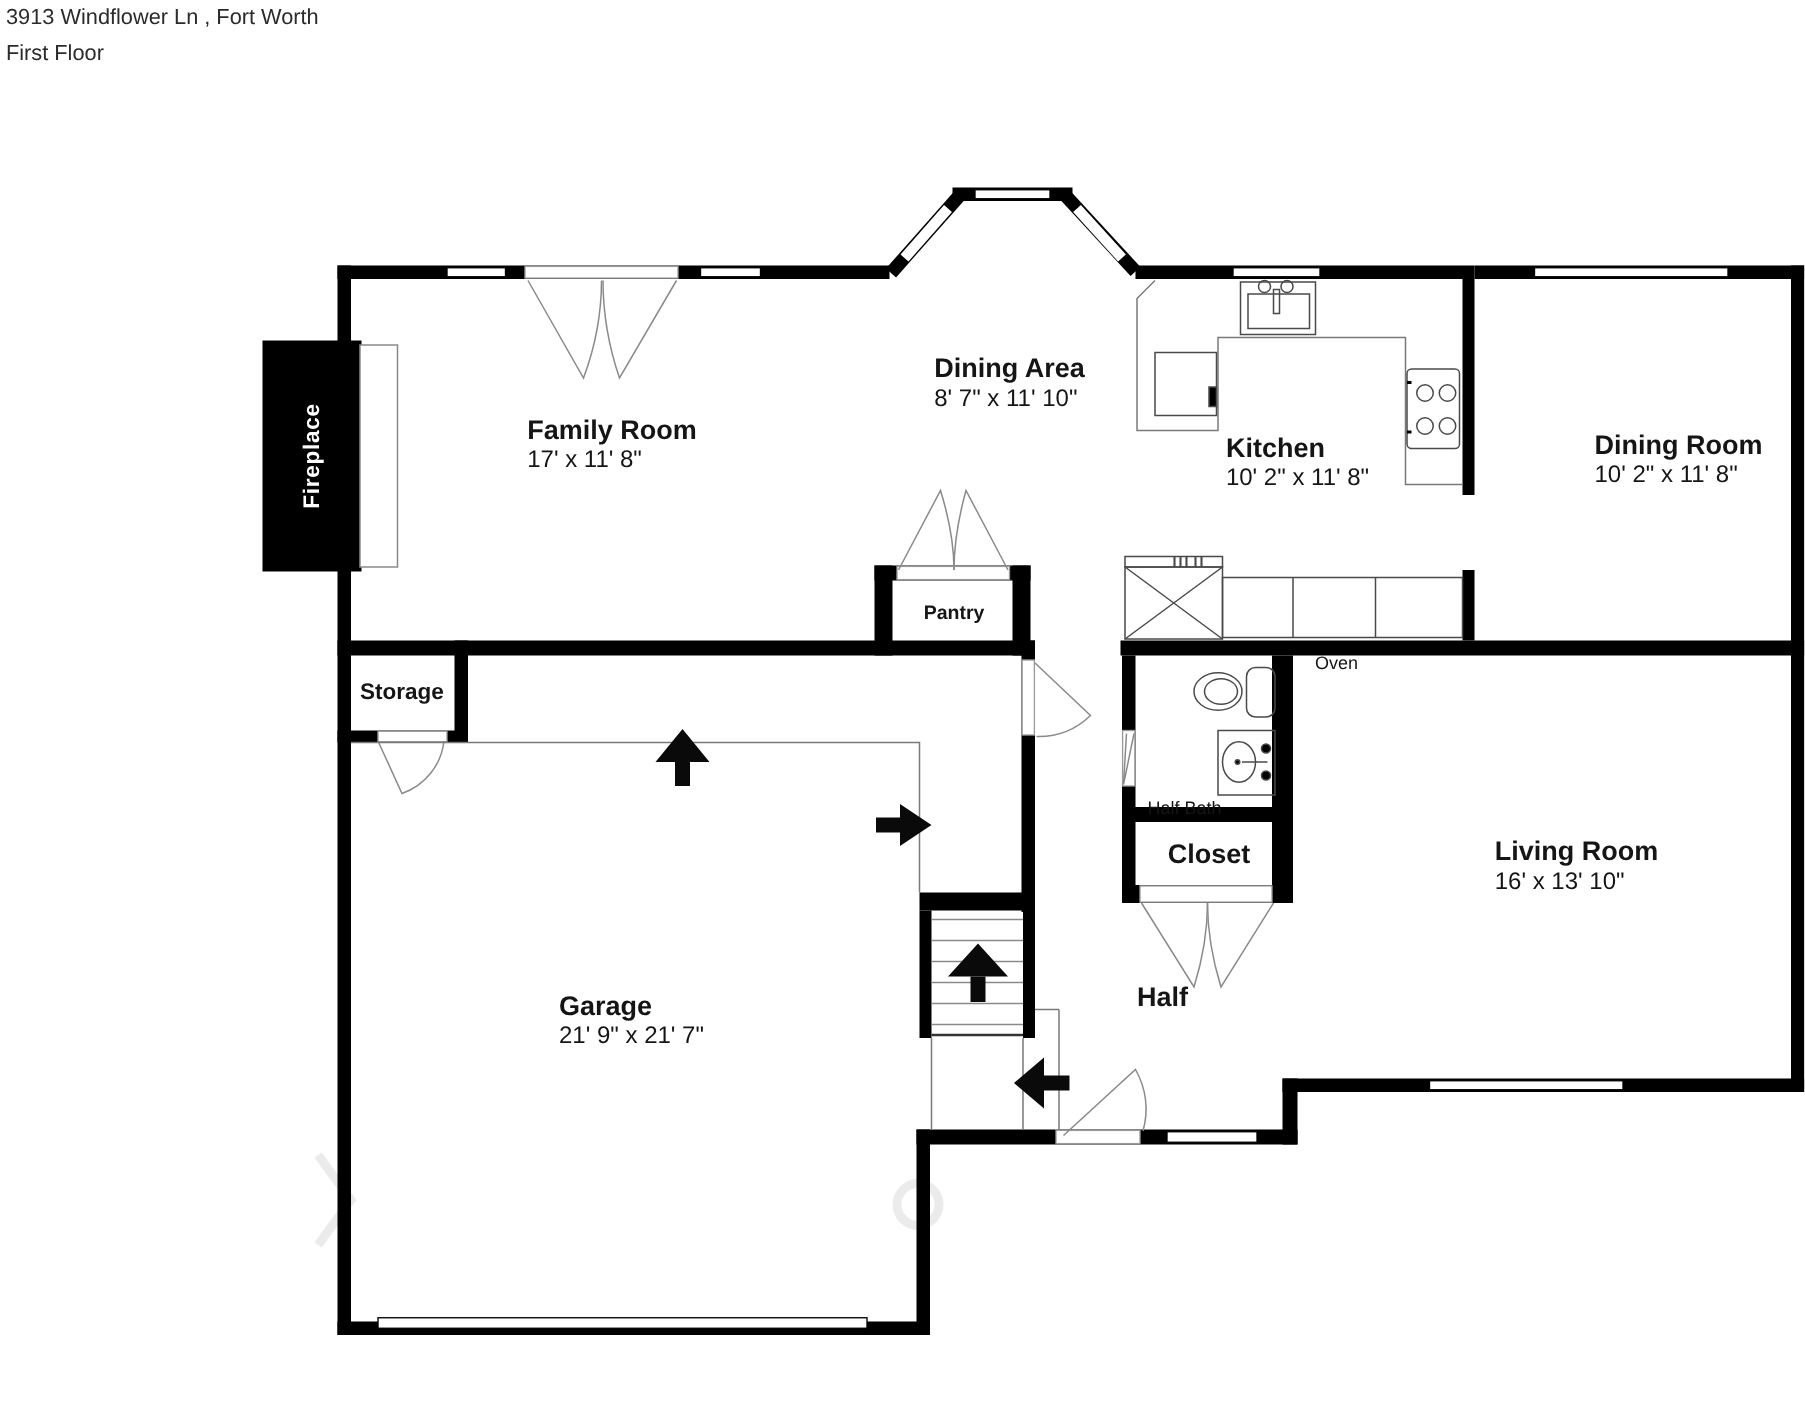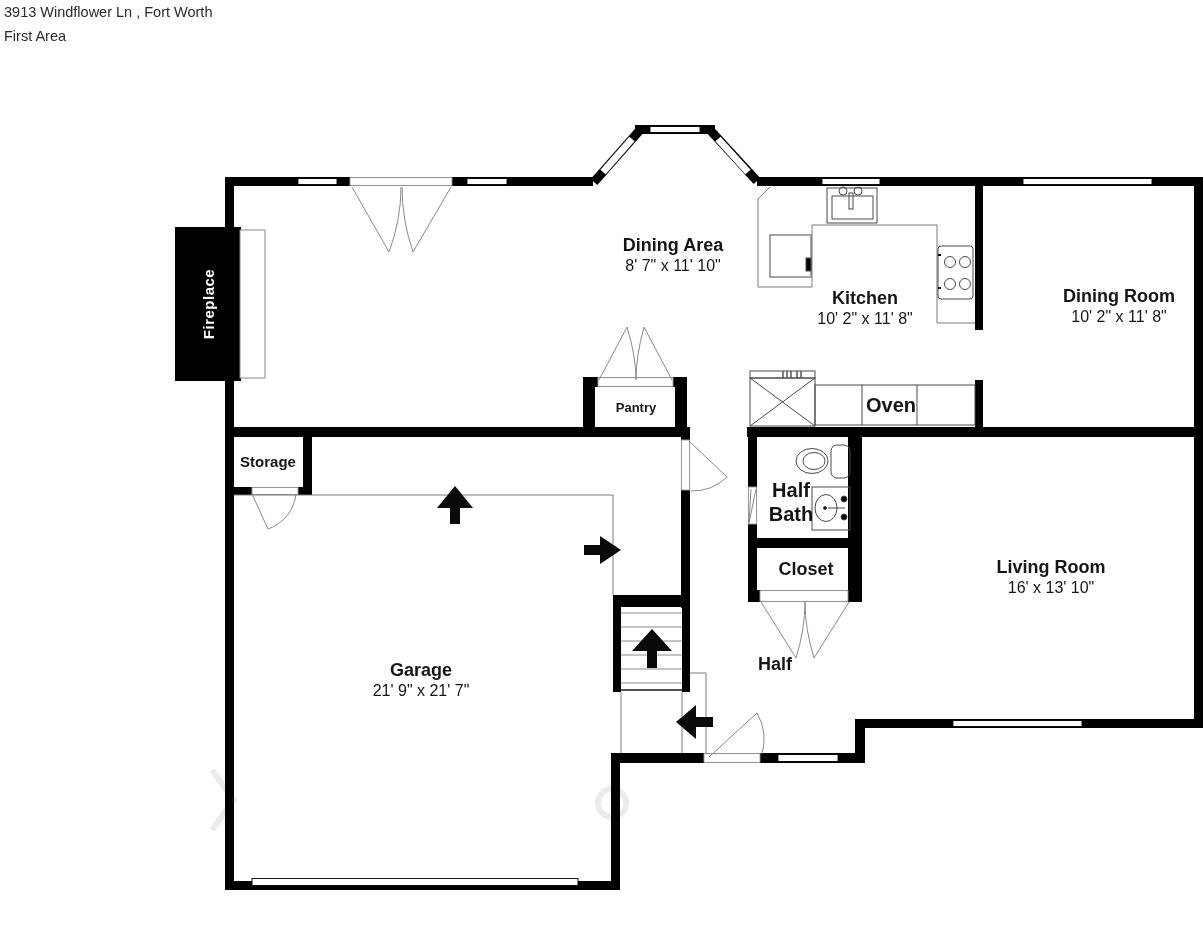--- a/index.html
+++ b/index.html
@@ -1,27 +1,27 @@
 <!DOCTYPE html>
 <html><head>
 <meta charset="utf-8">
 <style>
   html,body{margin:0;padding:0;background:#fff;}
   #stage{position:relative;width:1203px;height:946px;background:#fff;overflow:hidden;
          font-family:"Liberation Sans","DejaVu Sans",sans-serif;color:#1c1c1c;}
   #plan-svg{position:absolute;left:0;top:0;}
   .hdr{position:absolute;left:4px;font-size:14.5px;color:#2b2b2b;white-space:nowrap;}
-  .lbl{position:absolute;transform:translate(-50%,-50%);text-align:center;white-space:nowrap;
+  .lbl{position:absolute;transform:translate(-50%,-50%);white-space:nowrap;
        color:#151515;line-height:1.18;}
   .room-name{font-weight:bold;font-size:18px;}
   .room-dims{font-size:16px;margin-top:1px;}
   .minor{font-weight:bold;font-size:15px;}
   .mid{font-weight:bold;font-size:13px;}
   .big{font-weight:bold;font-size:18px;}
-  .tiny{font-weight:bold;font-size:20px;}
+  .tiny{font-weight:normal;font-size:12px;margin-top:36px;}
   .wrap2{white-space:normal;width:52px;}
   .fireplace-lbl{position:absolute;transform:translate(-50%,-50%) rotate(-90deg);
        color:#fff;font-weight:bold;font-size:15px;white-space:nowrap;letter-spacing:.5px;}
   .disc{position:absolute;left:4px;font-size:13px;color:#1c1c1c;white-space:nowrap;}
 </style>
 </head>
 <body>
 
 <div id="stage">
 
@@ -222,22 +222,26 @@
     </g>
   </g>
 
   <g fill="none" stroke="rgba(0,0,0,0.08)" stroke-width="6">
     <path d="M 212,770 L 234,800 L 212,830"></path>
     <circle cx="612" cy="803" r="14"></circle>
   </g>
 </svg>
 
   <div class="hdr" style="top:4px;">3913 Windflower Ln , Fort Worth</div>
-  <div class="hdr" style="top:28px;">First Area</div>
-
+  <div class="hdr" style="top:28px;">First Floor</div>
+
+  <div class="lbl" style="left:408px;top:297px;">
+    <div class="room-name">Family Room</div>
+    <div class="room-dims">17' x 11' 8"</div>
+  </div>
 
   <div class="lbl" style="left:673px;top:256px;">
     <div class="room-name">Dining Area</div>
     <div class="room-dims">8' 7" x 11' 10"</div>
   </div>
 
   <div class="lbl" style="left:865px;top:309px;">
     <div class="room-name">Kitchen</div>
     <div class="room-dims">10' 2" x 11' 8"</div>
   </div>

